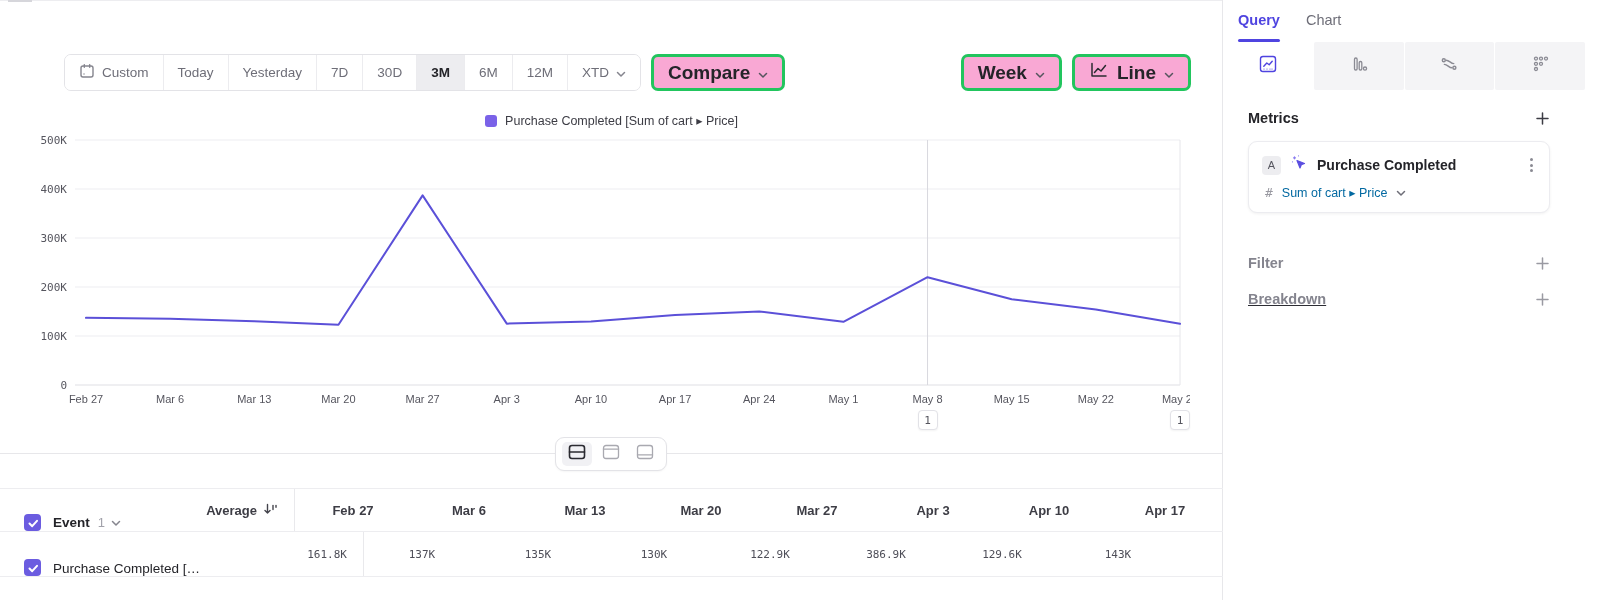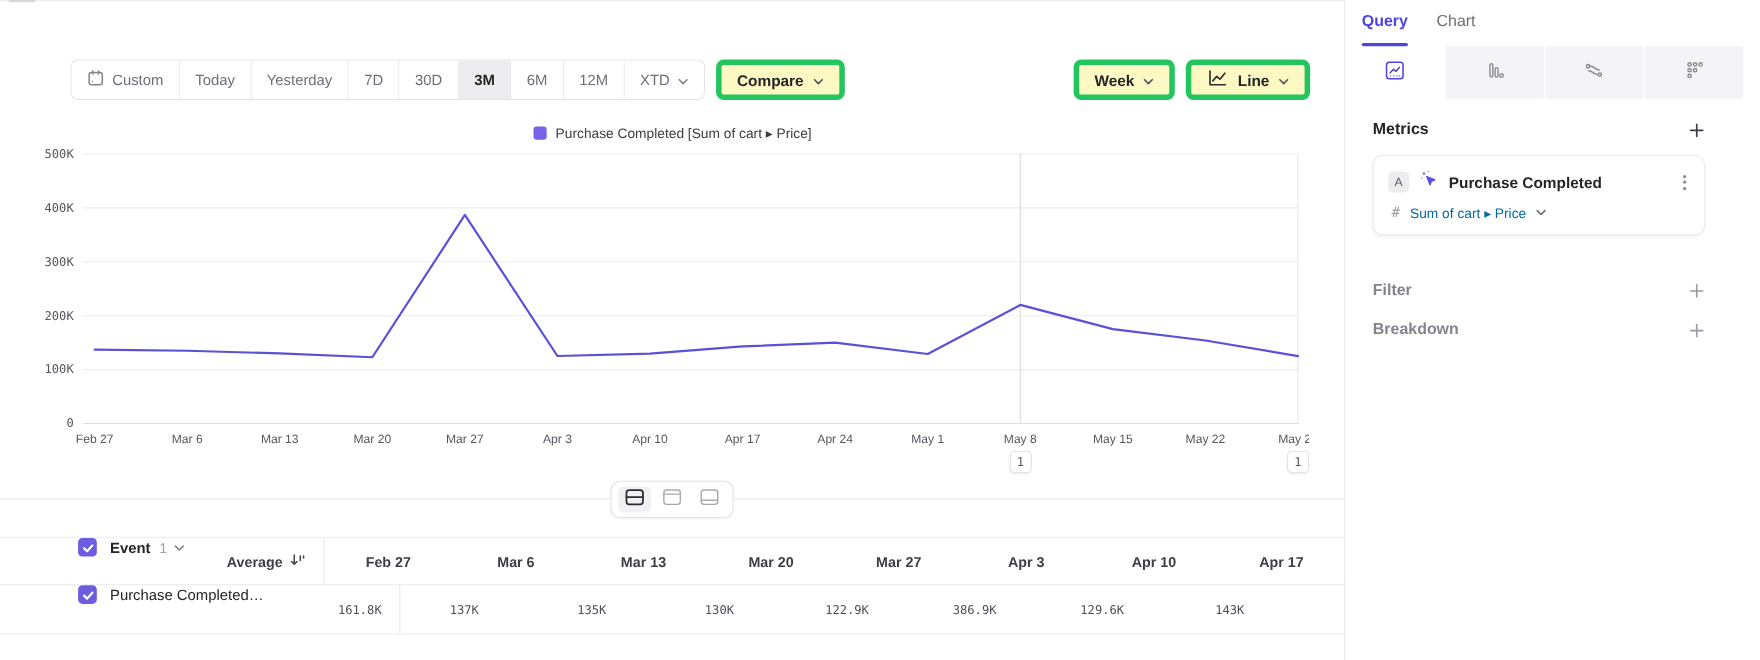--- a/index.html
+++ b/index.html
@@ -11,42 +11,42 @@
 
   
   .main{position:absolute;left:0;top:0;width:1223px;height:600px;border-right:1px solid #e7e7ea;}
 
   .toolbar{position:absolute;left:40px;top:54px;width:1151px;height:37px;display:flex;justify-content:space-between;align-items:center;padding-left:24px;}
   .tb-left,.tb-right{display:flex;align-items:center;gap:10px;}
   .seg-group{display:flex;align-items:stretch;height:37px;border:1px solid #e3e3e7;border-radius:7px;background:#fff;overflow:hidden;}
   .seg{display:flex;align-items:center;gap:7px;padding:0 14px;font-size:13.5px;color:#6e6e78;border-right:1px solid #ececef;cursor:pointer;background:#fff;white-space:nowrap;}
   .seg:last-child{border-right:none;}
   .seg.active{background:#ededf0;color:#242429;font-weight:bold;}
-  .btn{display:flex;align-items:center;gap:8px;height:37px;padding:0 14px;border:5px solid #22c55e;border-radius:7px;background:#fef9c3;font-size:14px;color:#242429;font-weight:bold;cursor:pointer;white-space:nowrap;}
+  .btn{display:flex;align-items:center;gap:8px;height:37px;padding:0 14px;border:3px solid #22c55e;border-radius:7px;background:#f9a8d4;font-size:19px;color:#242429;font-weight:bold;cursor:pointer;white-space:nowrap;}
   .btn .chev, .seg .chev{margin-top:1px;}
 
   .legend{position:absolute;left:0;top:113px;width:1223px;display:flex;justify-content:center;align-items:center;gap:8px;font-size:12.5px;color:#3c3c44;}
   .swatch{width:12px;height:12px;border-radius:3px;background:var(--swatch);}
 
   .chart-wrap{position:absolute;left:40px;top:130px;width:1150px;height:290px;}
   .ytick{font-family:"DejaVu Sans Mono", monospace;font-size:11px;fill:#55555e;}
   .xtick{font-size:11px;fill:#55555e;}
   .ann-badge{position:absolute;width:20px;height:20px;border:1px solid #e2e2e7;border-radius:4px;background:#fff;box-shadow:0 1px 2px rgba(0,0,0,.05);
     display:flex;align-items:center;justify-content:center;font-size:11px;color:#55555e;font-family:"DejaVu Sans Mono",monospace;cursor:pointer;}
 
   .mid-divider{position:absolute;left:0;top:453px;width:1223px;height:1px;background:#e7e7ea;}
   .layout-pill{position:absolute;left:50%;top:437px;transform:translateX(-50%);display:flex;gap:4px;padding:4px 6px;background:#fff;border:1px solid #e3e3e7;border-radius:9px;box-shadow:0 1px 2px rgba(0,0,0,.04);}
   .layout-btn{width:30px;height:24px;display:flex;align-items:center;justify-content:center;border-radius:5px;cursor:pointer;}
   .layout-btn.active{background:#f1f1f4;}
 
   
   .table{position:absolute;left:0;top:488px;width:1223px;}
   .t-row{display:flex;align-items:stretch;height:45px;border-bottom:1px solid #ededf0;}
   .t-row.head{border-top:1px solid #ededf0;height:44px;}
-  .c-name{width:240px;display:flex;align-items:flex-start;gap:12px;padding-left:71px;}
+  .c-name{width:240px;display:flex;align-items:flex-end;gap:12px;padding-left:24px;}
   .c-avg{width:124px;display:flex;align-items:center;justify-content:flex-end;gap:6px;padding-right:16px;border-right:1px solid #e9e9ec;}
   .c-date{width:116px;display:flex;align-items:center;justify-content:center;}
   .head .c-date{font-size:13px;font-weight:bold;color:#3d3d45;}
   .head .c-avg{font-size:13px;font-weight:bold;color:#3d3d45;}
   .cell-val{font-family:"DejaVu Sans Mono",monospace;font-size:11px;color:#4e4e58;}
   .checkbox{width:17px;height:17px;border-radius:4px;background:var(--checkbox);display:flex;align-items:center;justify-content:center;flex:none;cursor:pointer;}
   .event-label{font-size:13.5px;font-weight:bold;color:#242429;}
   .event-count{font-size:13px;color:#a2a2aa;margin-left:2px;}
   .row-name{font-size:13.5px;color:#242429;white-space:nowrap;overflow:hidden;text-overflow:ellipsis;max-width:150px;}
 
@@ -358,21 +358,21 @@
       </div>
     </div>
     <div class="sec-head" style="margin-top:42px;">
       <span class="sec-title muted">Filter</span>
       <span class="plus-btn" id="plus-filter">
           <svg width="15" height="15" viewBox="0 0 15 15" fill="none" stroke="#9a9aa2" stroke-width="1.5" stroke-linecap="round" stroke-linejoin="round">
             <path d="M7.5 2v11 M2 7.5h11"></path>
           </svg>
         </span>
     </div>
-    <div class="sec-head" style="">
+    <div class="sec-head" style="text-decoration:underline;">
       <span class="sec-title muted">Breakdown</span>
       <span class="plus-btn" id="plus-breakdown">
           <svg width="15" height="15" viewBox="0 0 15 15" fill="none" stroke="#9a9aa2" stroke-width="1.5" stroke-linecap="round" stroke-linejoin="round">
             <path d="M7.5 2v11 M2 7.5h11"></path>
           </svg>
         </span>
     </div>
   </div>
 </div>
 

